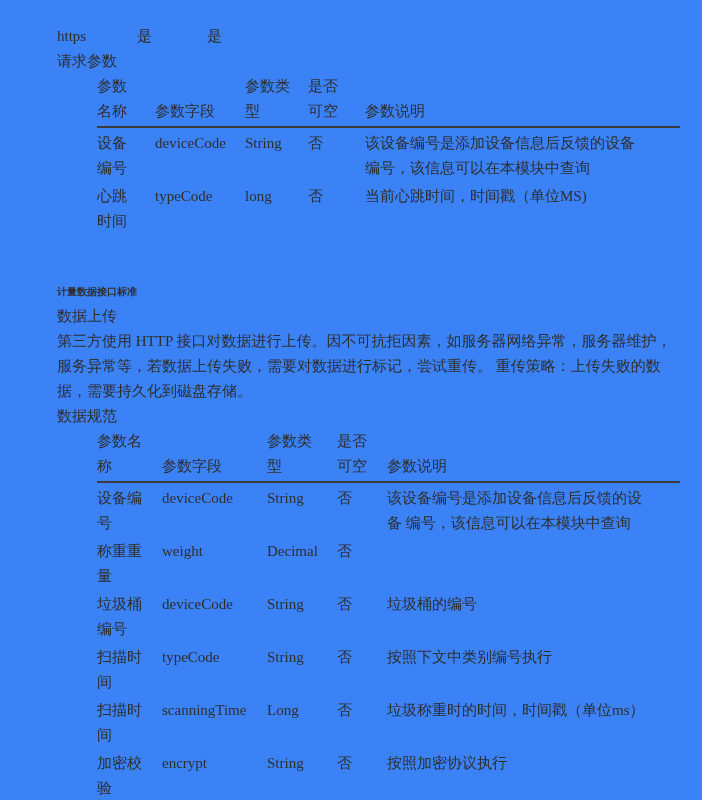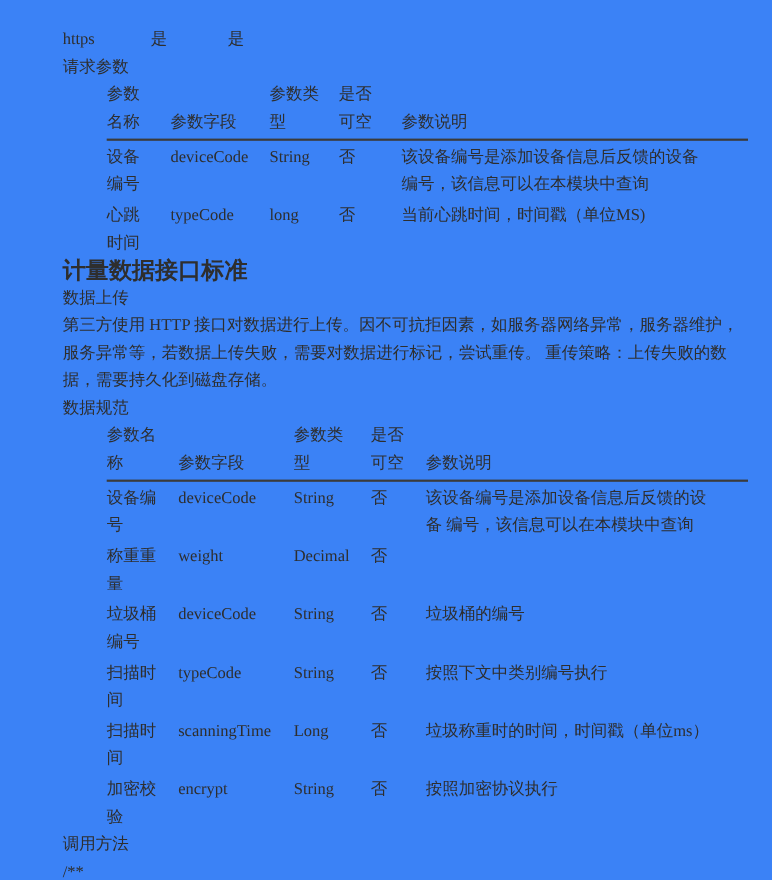--- a/index.html
+++ b/index.html
@@ -16,21 +16,21 @@
     box-sizing: border-box;
     padding: 24px 22px 0 57px;
     word-break: normal;
     overflow-wrap: normal;
   }
   
   .frag-row { display: grid; grid-template-columns: 80px 70px 1fr; }
   
   .h-italic { }
   
-  .h-bold { font-weight: bold; font-family: "Liberation Sans", "DejaVu Sans", sans-serif; font-size: 21px; }
+  .h-bold { font-weight: bold; font-family: "Liberation Sans", "DejaVu Sans", sans-serif; font-size: 10px; margin-top: 45px; }
   
   .tbl { width: 100%; }
   .tr { display: grid; align-items: start; margin-left: 40px; }
   .t1 .tr { grid-template-columns: 58px 90px 63px 57px 1fr; }
   .t2 .tr { grid-template-columns: 65px 105px 70px 50px 1fr; }
   .thead { align-items: end; border-bottom: 2px solid #3b3b3b; padding-bottom: 2px; }
   .tbody .tr { padding-top: 3px; }
   .td { padding-right: 12px; }
   .t1 .c1 { padding-right: 16px; }   
   .t1 .c3 { padding-right: 15px; }   

